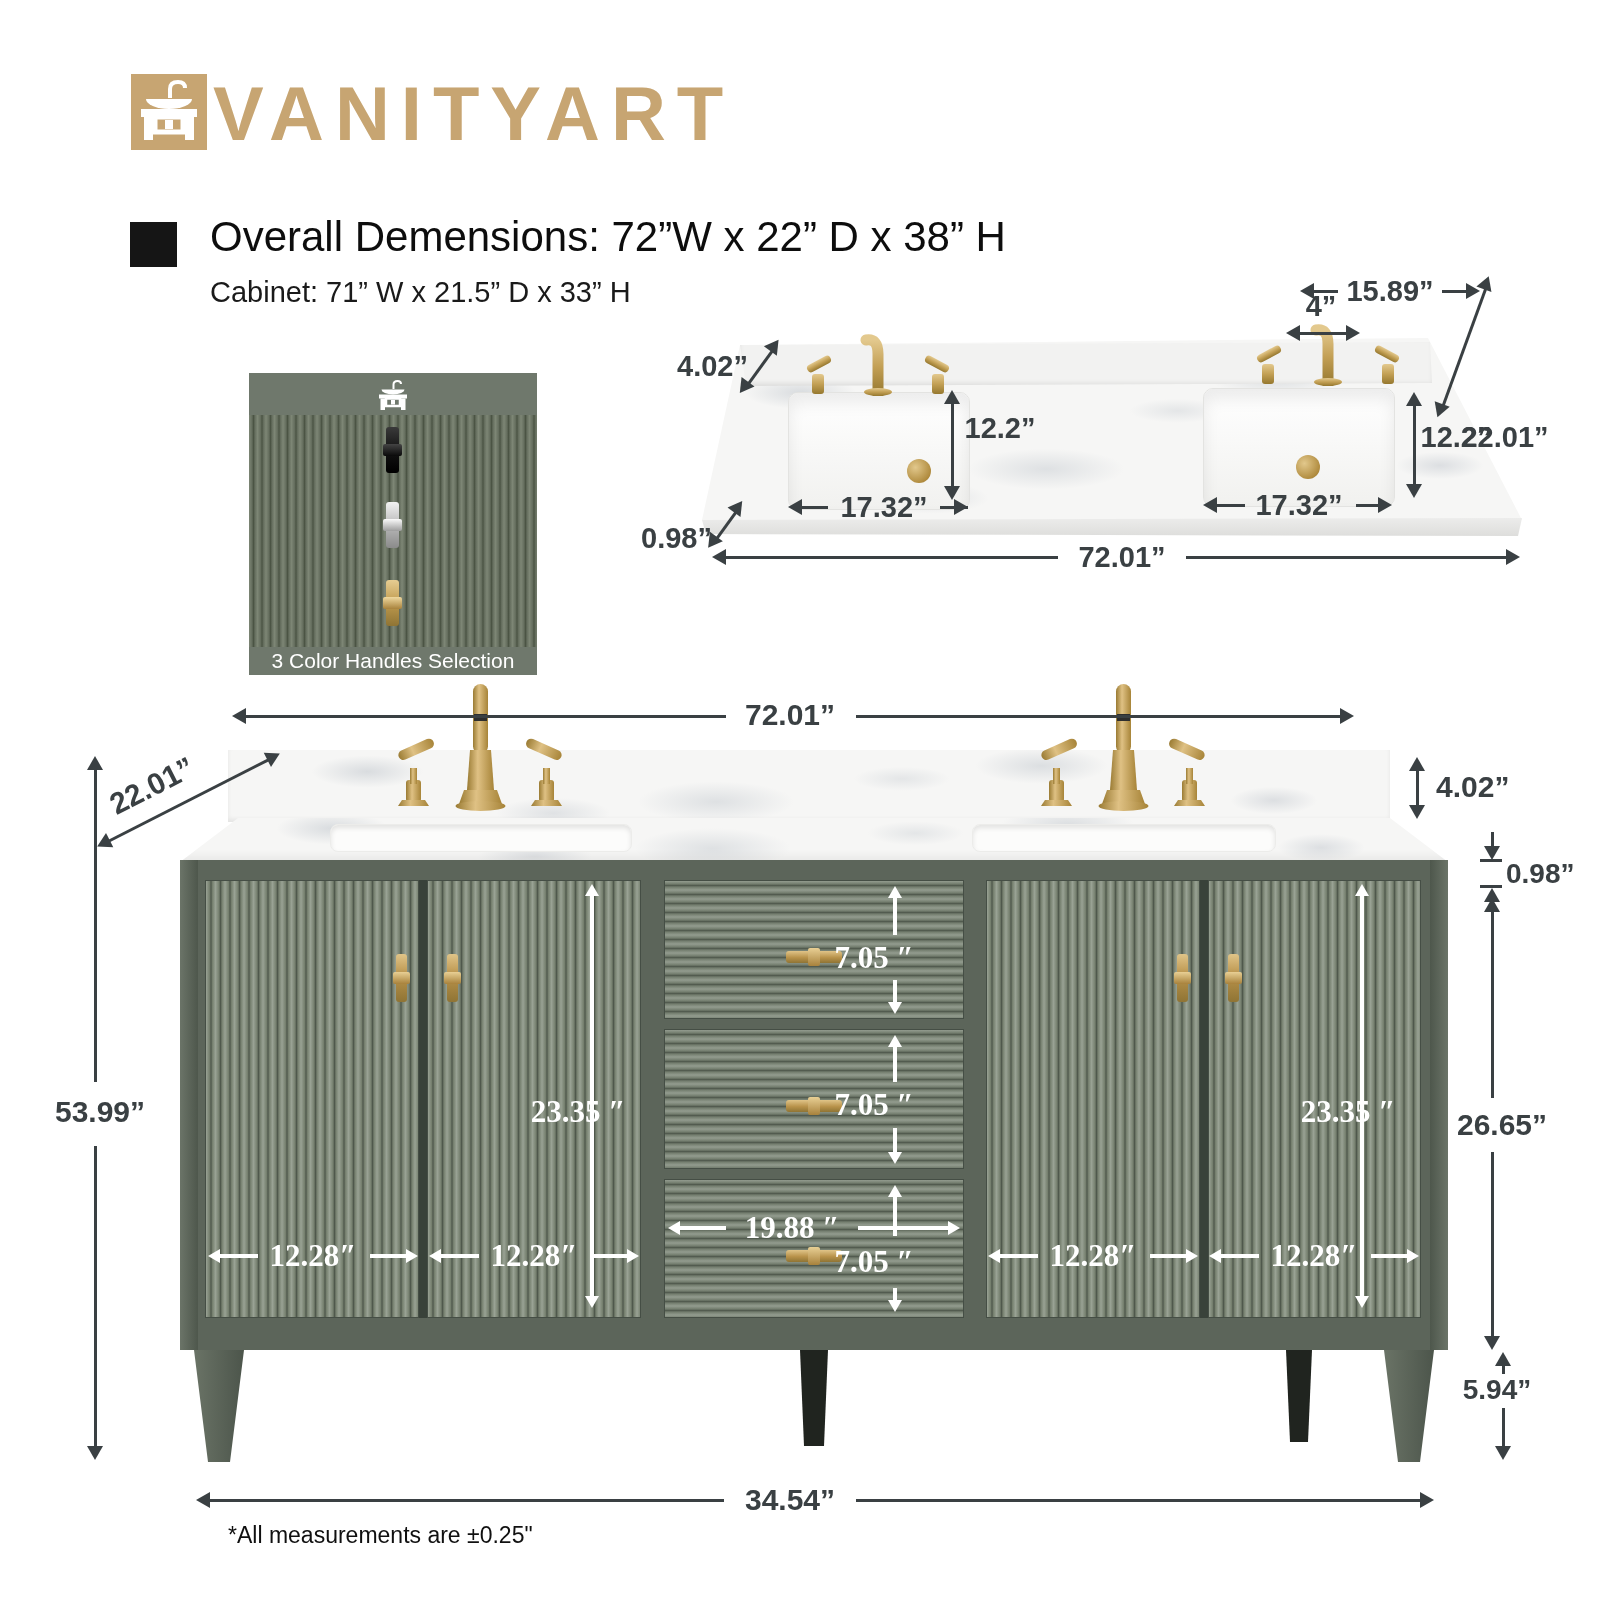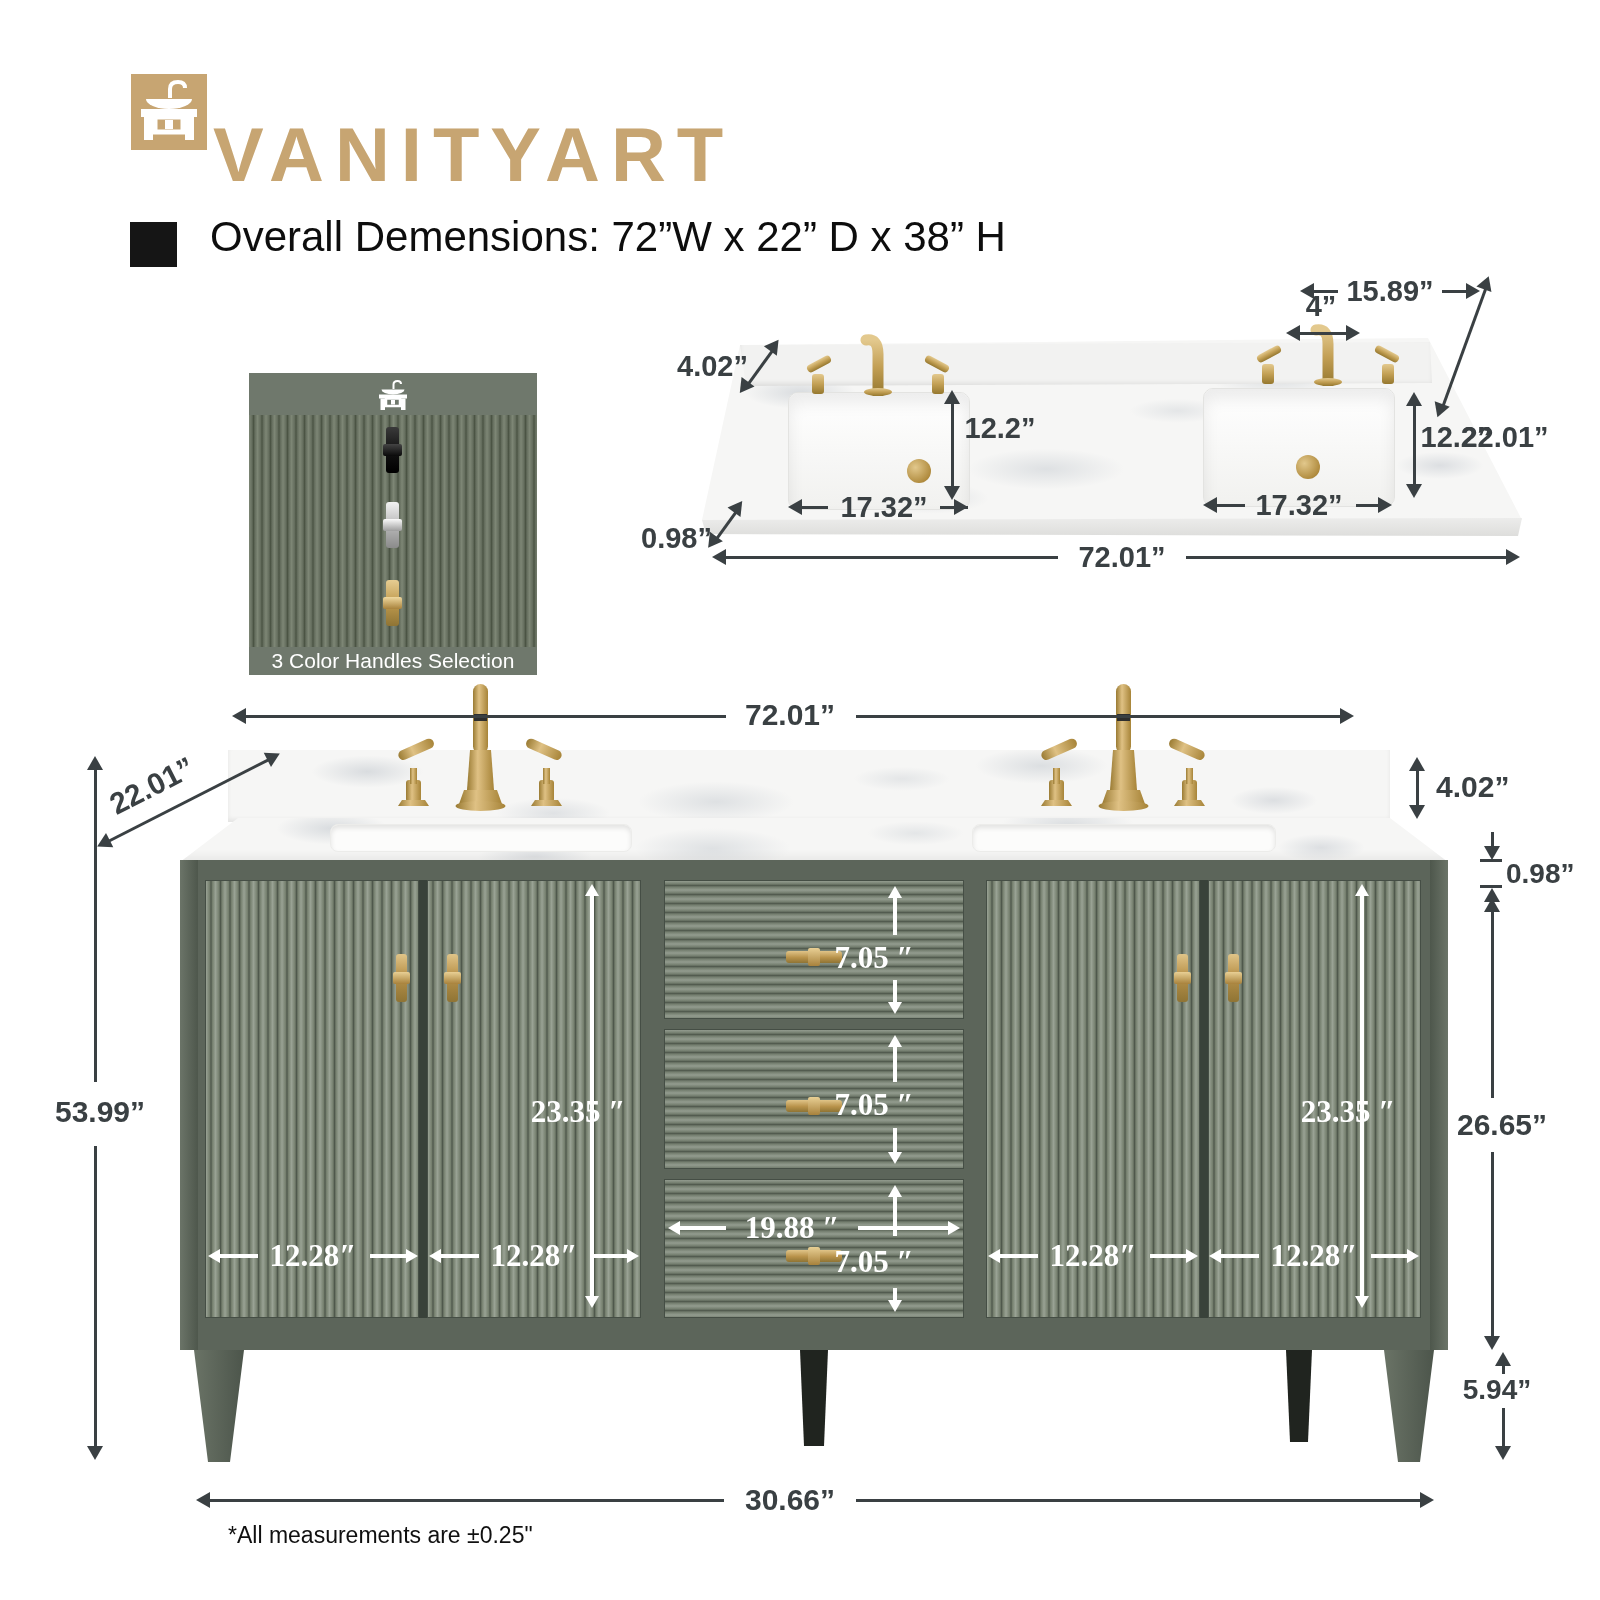--- a/index.html
+++ b/index.html
@@ -59,24 +59,25 @@
   <svg class="abs" style="left:131px;top:74px;" width="76" height="76" viewBox="0 0 76 76">
     <rect x="0" y="0" width="76" height="76" fill="#c7a572"></rect>
     <path d="M15 25 a23 10 0 0 0 46 0 z" fill="#ffffff"></path>
     <path d="M39 24 v-9 q0 -7 8 -7 q7 0 7 6" stroke="#ffffff" stroke-width="4" fill="none"></path>
     <rect x="10" y="35" width="56" height="8" fill="#ffffff"></rect>
     <rect x="13" y="43" width="9" height="23" fill="#ffffff"></rect>
     <rect x="54" y="43" width="9" height="23" fill="#ffffff"></rect>
     <rect x="24" y="43" width="28" height="15" fill="none" stroke="#ffffff" stroke-width="5"></rect>
     <rect x="34" y="46" width="8" height="9" fill="#ffffff"></rect>
   </svg>
-  <div class="lblr" style="left:213px;top:70px;font:bold 76px 'Liberation Sans',sans-serif;letter-spacing:11px;color:#c7a572;margin-top:41px;">VANITYART</div>
+  <div class="lblr" style="left:213px;top:70px;font:bold 76px 'Liberation Sans',sans-serif;letter-spacing:11px;color:#c7a572;">VANITYART</div>
 
   <div class="abs" style="left:130px;top:222px;width:47px;height:45px;background:#151515;"></div>
   <div class="lblr" style="left:210px;top:213px;font:400 42px 'Liberation Sans',sans-serif;color:#0d0d0d;">Overall Demensions: 72”W x 22” D x 38” H</div>
+  <div class="lblr" style="left:210px;top:276px;font:400 29px 'Liberation Sans',sans-serif;color:#1a1a1a;">Cabinet: 71” W x 21.5” D x 33” H</div>
 
   <div class="abs" style="left:249px;top:373px;width:288px;height:302px;background:#6f786c;">
     <div class="abs" style="left:0;top:0;width:288px;height:42px;background:#6f786c;">
       <svg style="position:absolute;left:124px;top:4px;" width="40" height="36" viewBox="0 0 76 72">
         <path d="M15 25 a23 10 0 0 0 46 0 z" fill="#ffffff"></path>
         <path d="M39 24 v-9 q0 -7 8 -7 q7 0 7 6" stroke="#ffffff" stroke-width="4" fill="none"></path>
         <rect x="10" y="35" width="56" height="8" fill="#ffffff"></rect>
         <rect x="13" y="43" width="9" height="23" fill="#ffffff"></rect>
         <rect x="54" y="43" width="9" height="23" fill="#ffffff"></rect>
         <rect x="24" y="43" width="28" height="15" fill="none" stroke="#ffffff" stroke-width="5"></rect>
@@ -317,21 +318,21 @@
   <div class="hd d" style="left:1484px;top:1336px;"></div>
 
   <div class="hd u" style="left:1495px;top:1352px;"></div>
   <div class="seg-v" style="left:1501.5px;top:1364px;height:10px;"></div>
   <div class="lbl" style="left:1497px;top:1390px;color:#3a4043;font:bold 28px 'Liberation Sans',sans-serif;">5.94”</div>
   <div class="seg-v" style="left:1501.5px;top:1408px;height:40px;"></div>
   <div class="hd d" style="left:1495px;top:1446px;"></div>
 
   <div class="hd l" style="left:196px;top:1492px;"></div>
   <div class="seg-h" style="left:208px;top:1498.5px;width:516px;"></div>
-  <div class="lbl dk30" style="left:790px;top:1500px;">30.66”</div>
+  <div class="lbl dk30" style="left:790px;top:1500px;">34.54”</div>
   <div class="seg-h" style="left:856px;top:1498.5px;width:566px;"></div>
   <div class="hd r" style="left:1420px;top:1492px;"></div>
 
   <div class="whd u" style="left:585px;top:884px;"></div>
   <div class="wseg-v" style="left:590.25px;top:895px;height:403px;"></div>
   <div class="whd d" style="left:585px;top:1296px;"></div>
   <div class="lbl wt" style="left:578px;top:1112px;">23.35 ″</div>
 
   <div class="whd u" style="left:1355px;top:884px;"></div>
   <div class="wseg-v" style="left:1360.25px;top:895px;height:403px;"></div>

